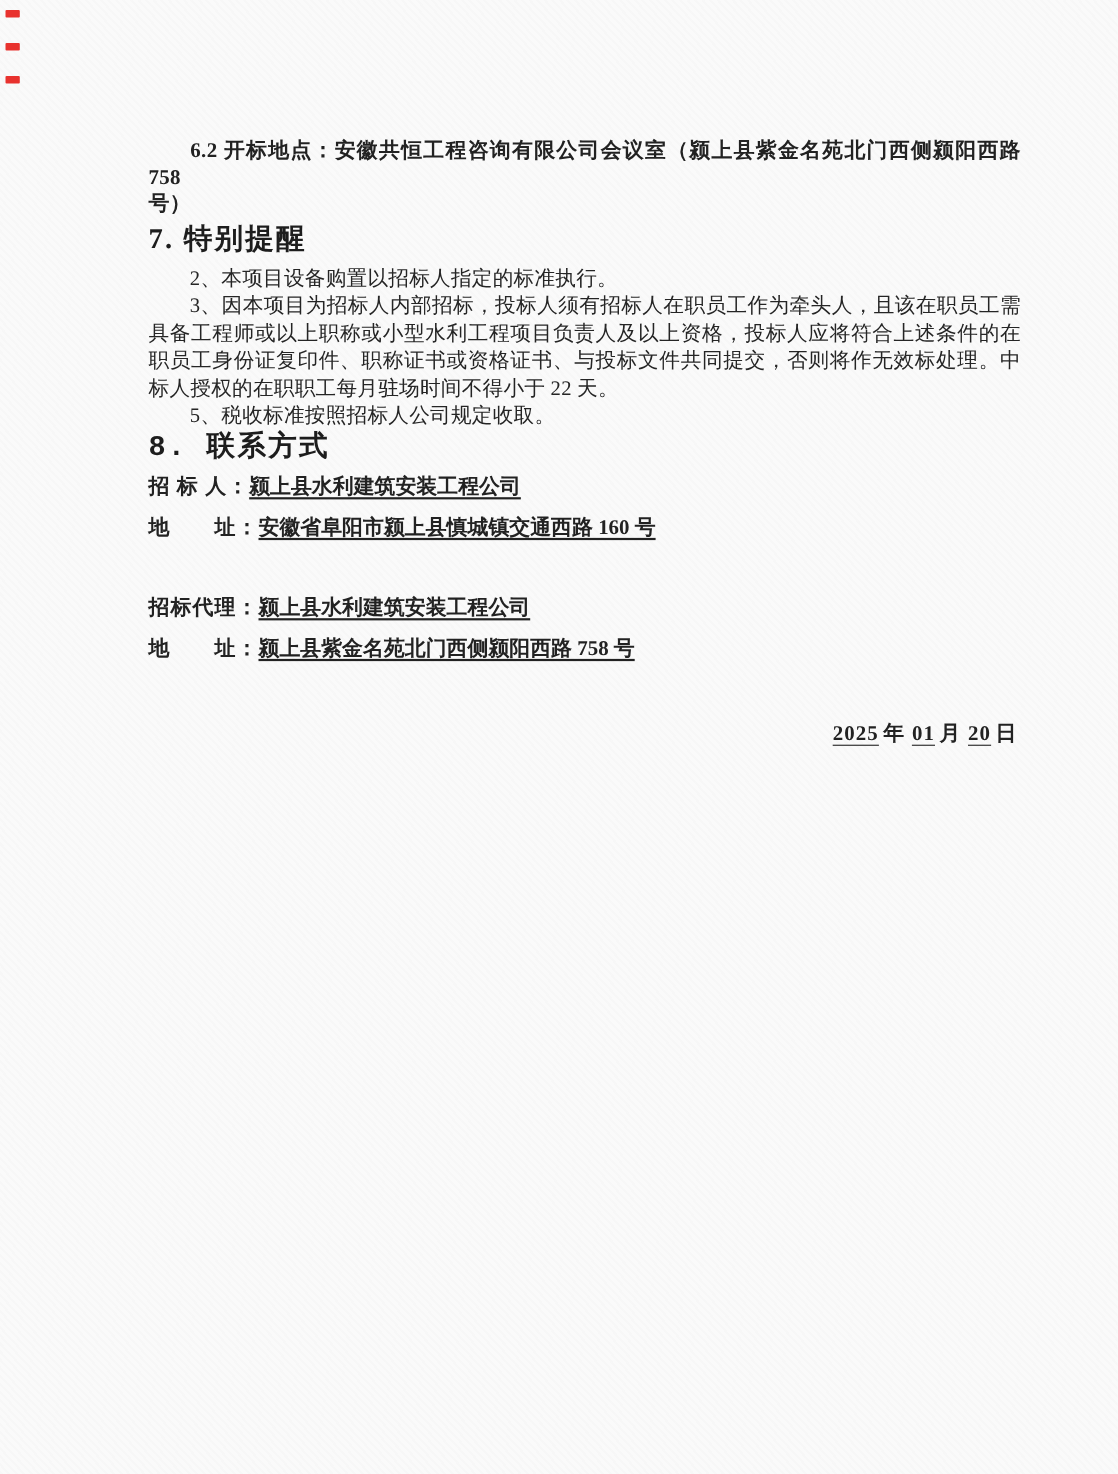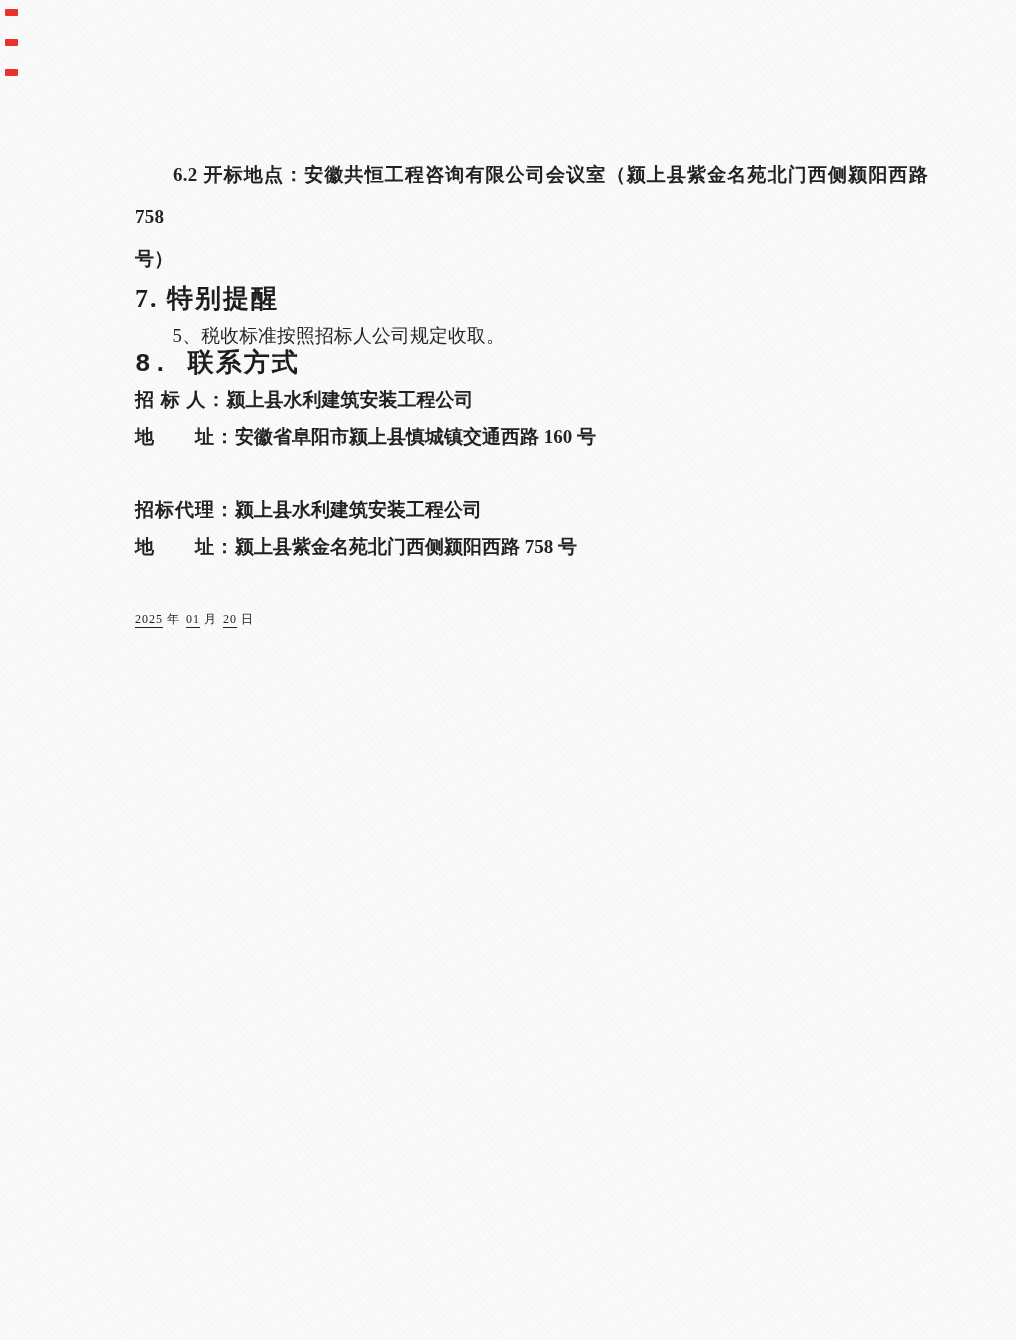--- a/index.html
+++ b/index.html
@@ -35,26 +35,25 @@
   .doc {
     position: absolute;
     top: 126px;
     left: 135px;
     width: 793px;
   }
 
   .p62 {
     font-weight: 700;
     font-size: 19px;
-    line-height: 42px;
+    line-height: 24px;
     text-indent: 2em;
     text-align: justify;
     letter-spacing: 0.3px;
     color: #222;
-    margin-top: 28px;
   }
   .p62 .wrap-line { display: inline; }
 
   h2.sec-heading {
     font-size: 26px;
     font-weight: 700;
     color: #1d1d1d;
     letter-spacing: 2px;
     line-height: 30px;
   }
@@ -74,30 +73,32 @@
   .contact-row {
     font-size: 19px;
     font-weight: 600;
     line-height: 24px;
     margin-bottom: 13px;
     white-space: nowrap;
     color: #222;
   }
   .contact-row .c-label { display: inline-block; letter-spacing: 1px; }
   .contact-row .c-value {
+    text-decoration: underline;
     text-decoration-thickness: 1.5px;
     text-underline-offset: 4px;
   }
   .group2 { margin-top: 49px; }
 
   .date-line {
     margin-top: 52px;
+    text-align: right;
     padding-right: 3px;
-    font-size: 12px;
-    font-weight: 400;
+    font-size: 19px;
+    font-weight: 700;
     color: #222;
     letter-spacing: 1px;
   }
   .date-line .num {
     text-decoration: underline;
     text-decoration-thickness: 1.4px;
     text-underline-offset: 4px;
   }
   .date-line .unit { margin: 0 6px 0 4px; }
   .date-line .unit:last-child { margin-right: 0; }
@@ -110,20 +111,22 @@
   <span class="red-mark m1" style="background: rgb(232, 50, 46);"></span>
   <span class="red-mark m2" style="background: rgb(232, 50, 46);"></span>
   <span class="red-mark m3" style="background: rgb(232, 50, 46);"></span>
 
   <main class="doc">
 
     <p class="p62"><span class="wrap-line">6.2 开标地点：安徽共恒工程咨询有限公司会议室（颍上县紫金名苑北门西侧颍阳西路 758</span><br><span class="wrap-line">号）</span></p>
 
     <h2 class="sec-heading" id="heading7">7. 特别提醒</h2>
 
+    <p class="item">2、本项目设备购置以招标人指定的标准执行。</p>
+    <p class="item">3、因本项目为招标人内部招标，投标人须有招标人在职员工作为牵头人，且该在职员工需具备工程师或以上职称或小型水利工程项目负责人及以上资格，投标人应将符合上述条件的在职员工身份证复印件、职称证书或资格证书、与投标文件共同提交，否则将作无效标处理。中标人授权的在职职工每月驻场时间不得小于 22 天。</p>
     <p class="item">5、税收标准按照招标人公司规定收取。</p>
 
     <h2 class="sec-heading" id="heading8">8. 联系方式</h2>
 
     <div class="contacts">
 
       <div class="contact-row">
         <span class="c-label">招 标 人：</span><span class="c-value">颍上县水利建筑安装工程公司</span>
       </div>
       <div class="contact-row">

